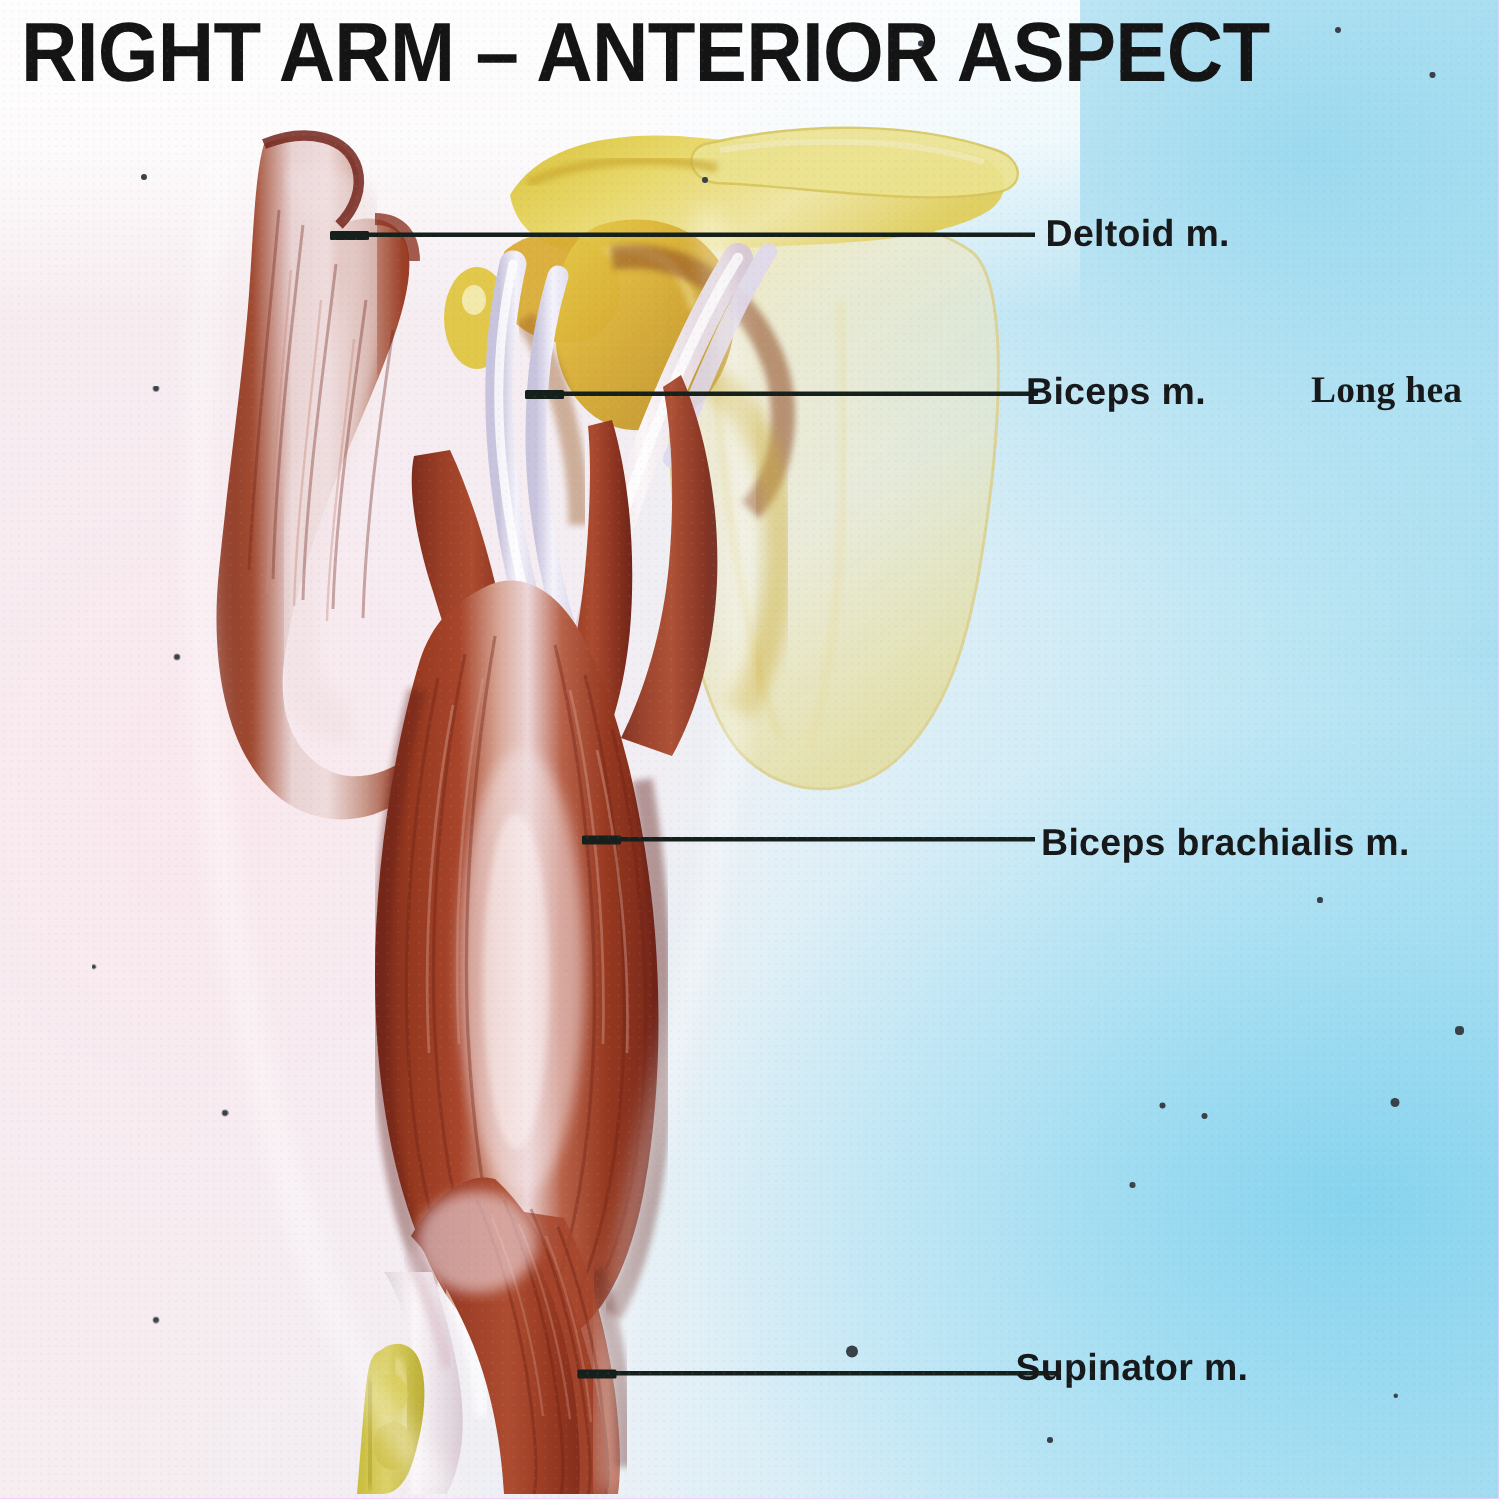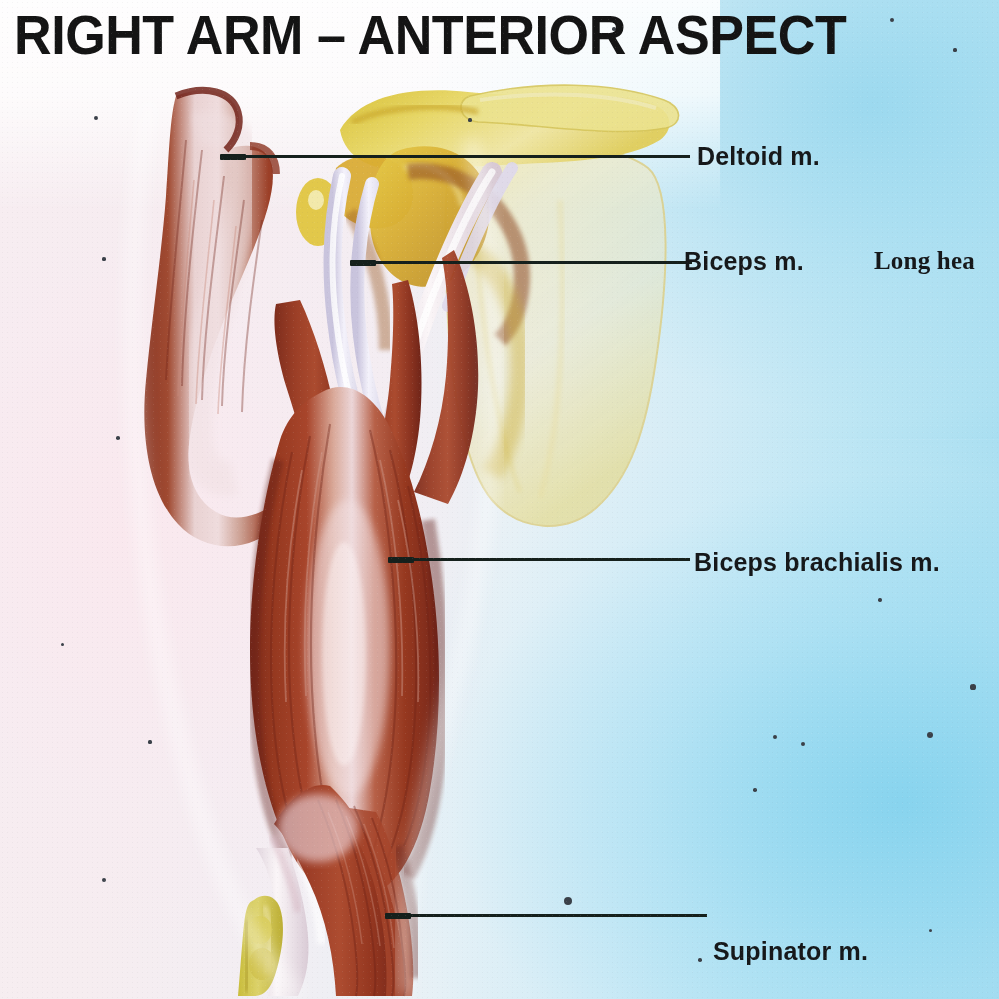--- a/index.html
+++ b/index.html
@@ -429,17 +429,17 @@
       <div class="label" style="left: 697px; top: 142px;">Deltoid m.</div>
       <div class="leader" style="left: 350px; top: 261px; width: 342px;"></div>
       <div class="leader-tip" style="left: 350px; top: 259.5px;"></div>
       <div class="label" style="left: 684px; top: 247px;">Biceps m.</div>
       <div class="label" style="left: 874px; top: 247px; font-family: Liberation Serif, serif;">Long hea</div>
       <div class="leader" style="left: 388px; top: 558px; width: 302px;"></div>
       <div class="leader-tip" style="left: 388px; top: 556.5px;"></div>
       <div class="label" style="left: 694px; top: 520px; margin-top: 28px;">Biceps brachialis m.</div>
       <div class="leader" style="left: 385px; top: 914px; width: 322px;"></div>
       <div class="leader-tip" style="left: 385px; top: 912.5px;"></div>
-      <div class="label" style="left: 713px; top: 898px; margin-top: 39px;">Supinator  m.</div>
+      <div class="label" style="left: 677px; top: 898px;">Supinator  m.</div>
     </div>
 
   <div class="grain"></div>
 </div>
 
 </body></html>

